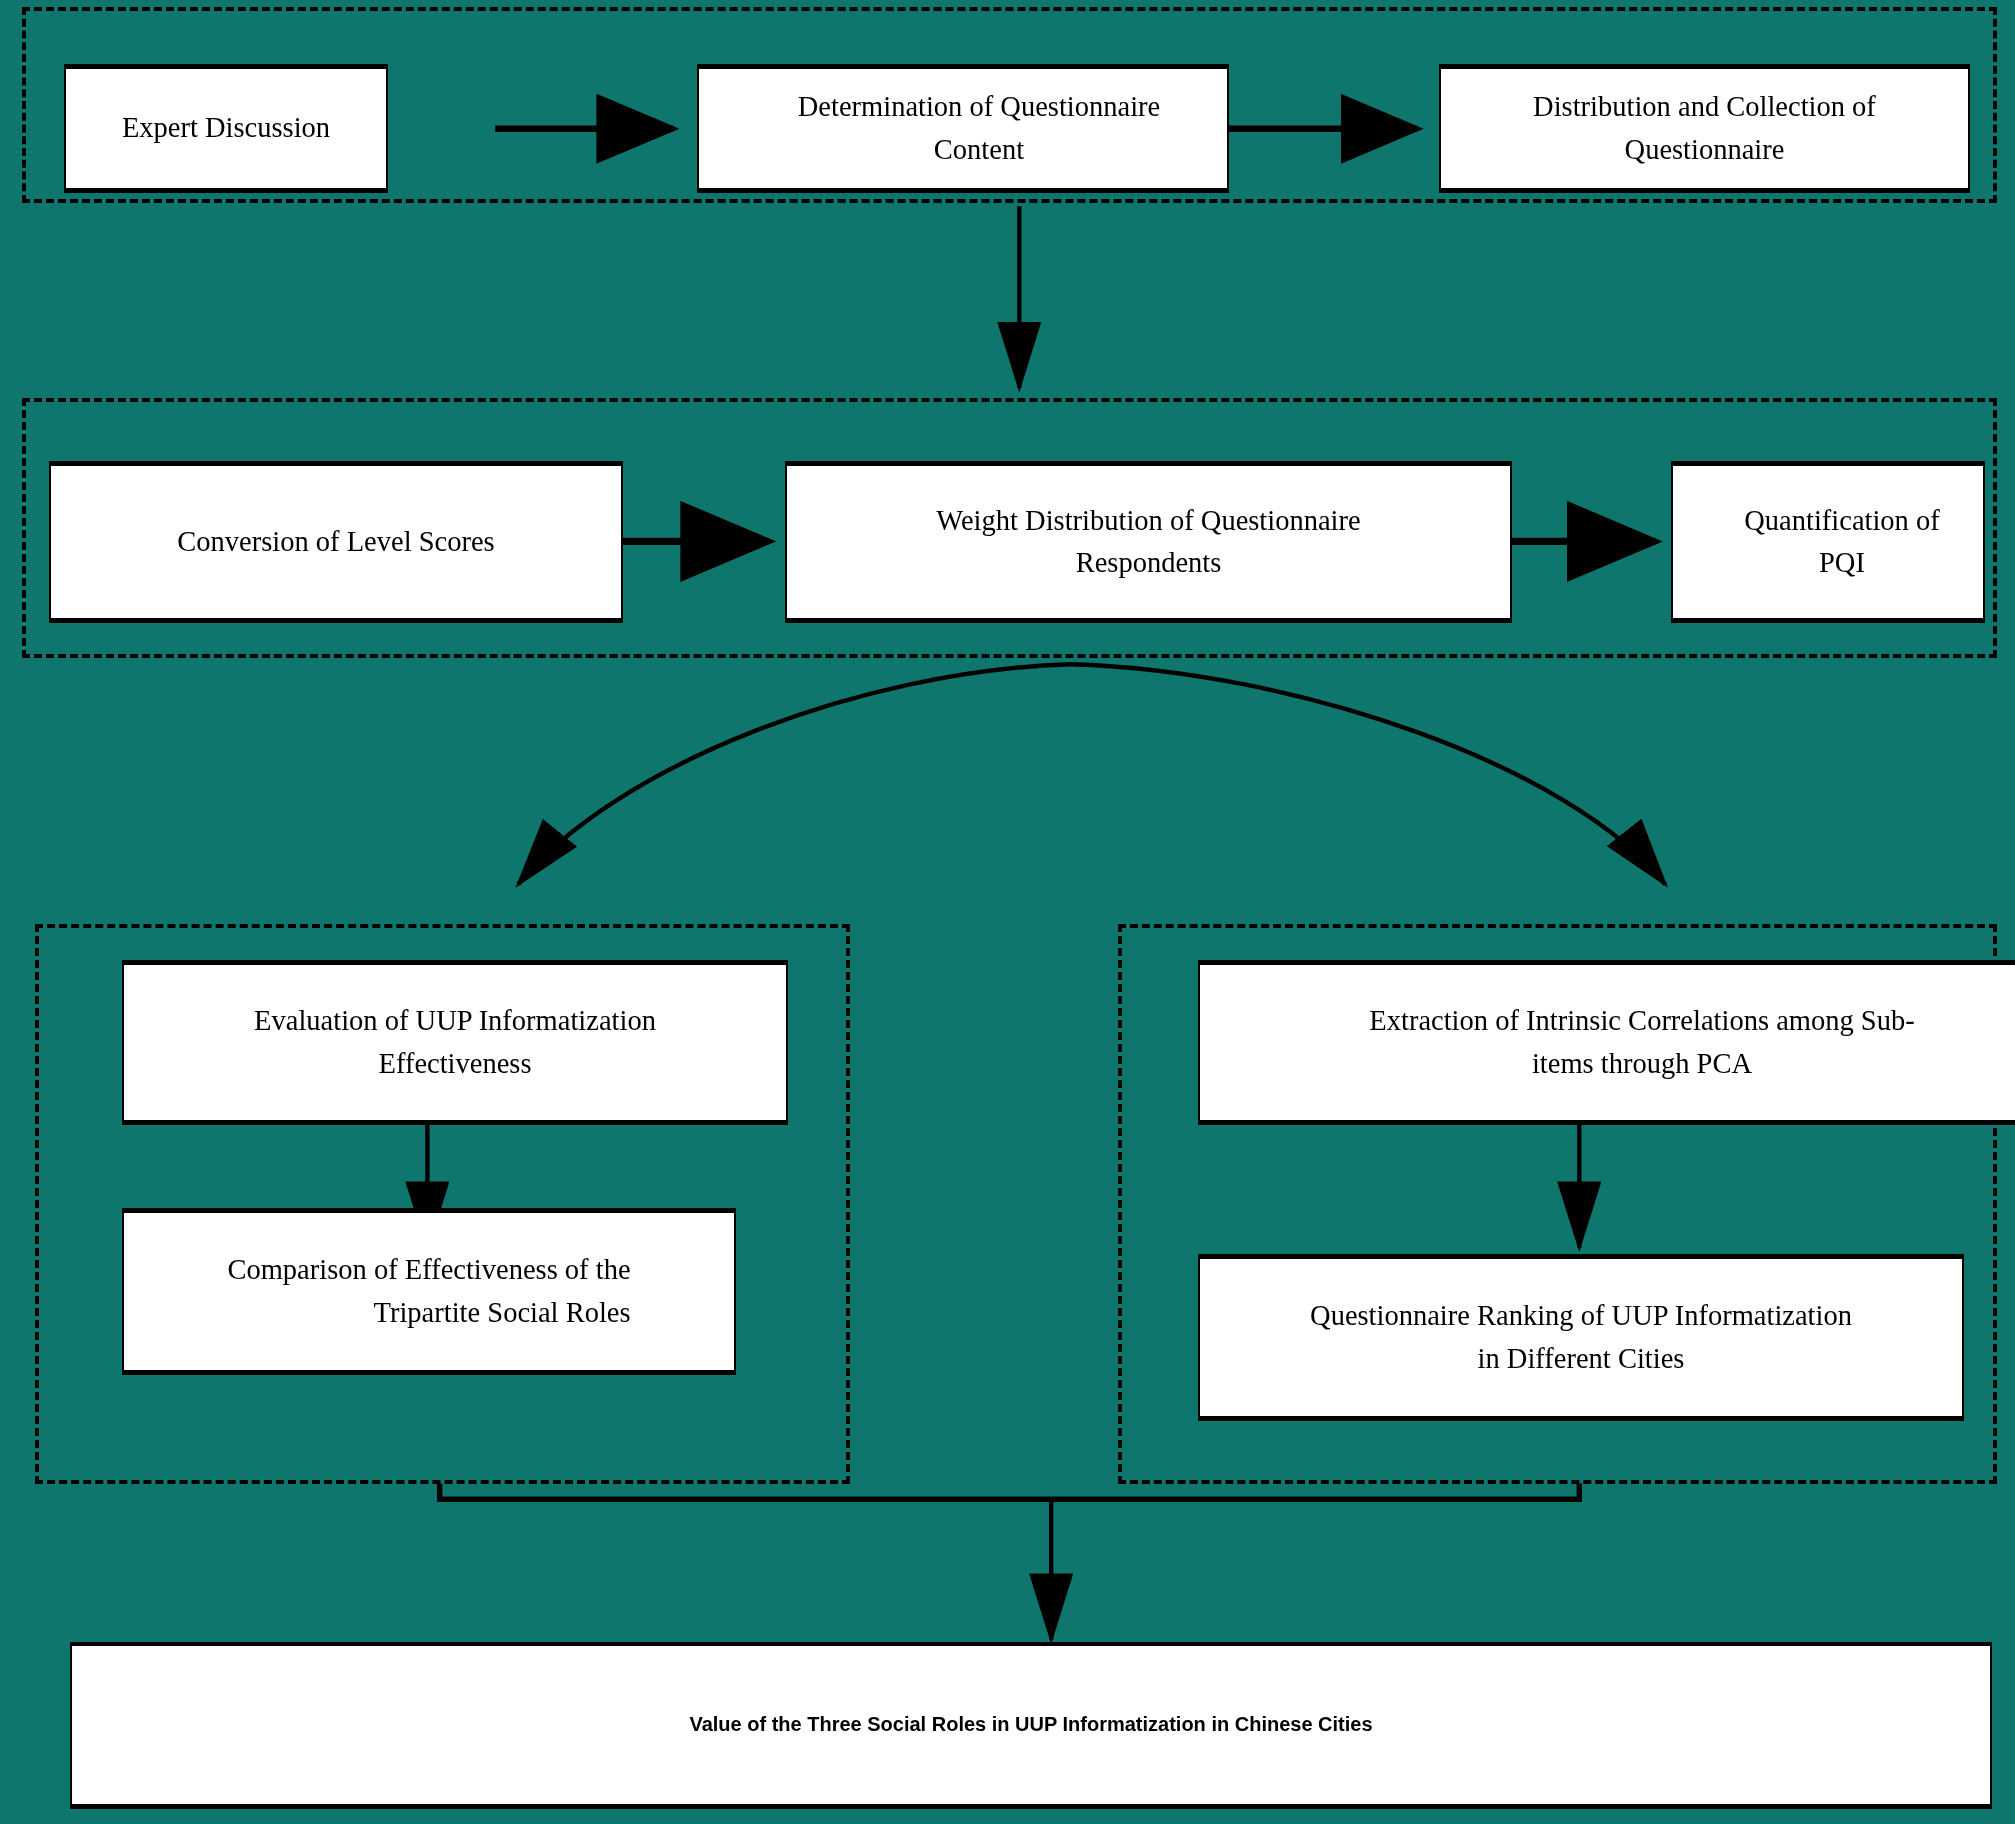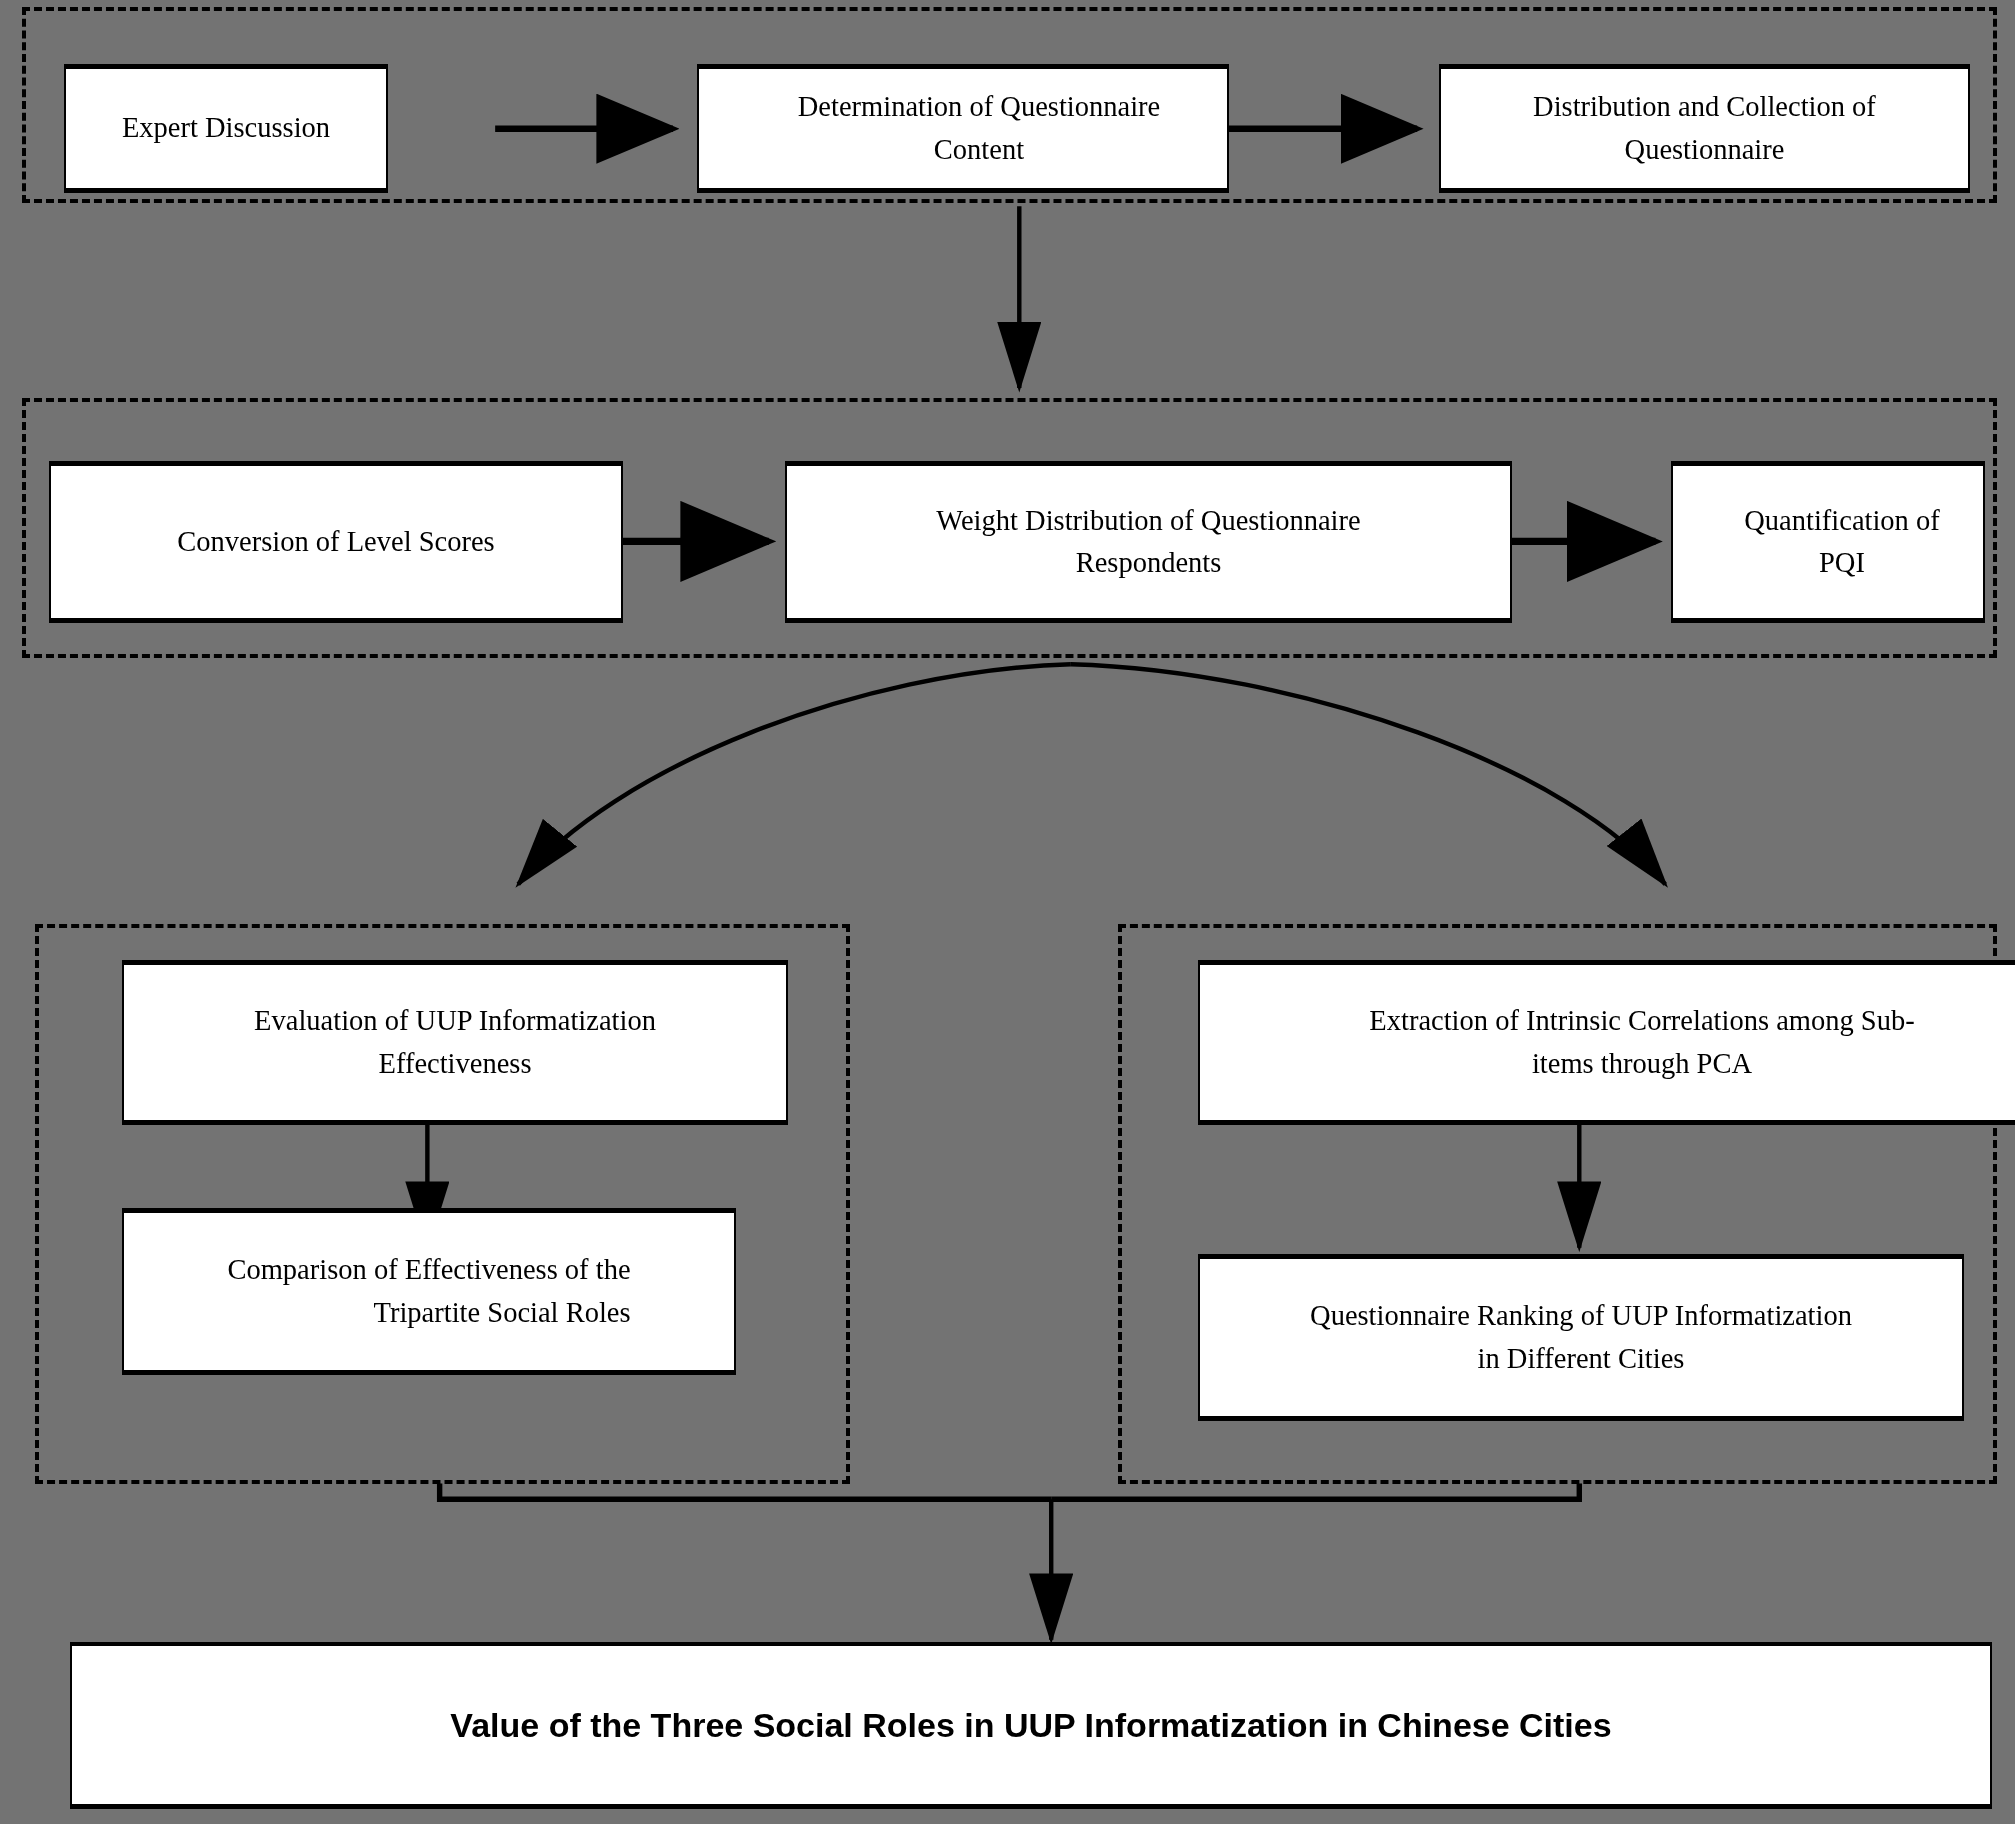--- a/index.html
+++ b/index.html
@@ -7,21 +7,21 @@
     padding: 0;
     background: #ffffff;
   }
   body {
     font-family: "Liberation Serif", "DejaVu Serif", serif;
   }
   #canvas {
     position: relative;
     width: 2015px;
     height: 1825px;
-    background: #737373;
+    background: #0f766e;
     overflow: hidden;
   }
   #vector-layer {
     position: absolute;
     left: 0;
     top: 0;
     width: 2015px;
     height: 1825px;
   }
   .node-box {
@@ -45,21 +45,21 @@
     padding: 0 12.8px;
     white-space: pre-line;
   }
   .node-box.summary {
     border-top-width: 4.9px;
     border-bottom-width: 5.9px;
   }
   .node-box.summary .node-label {
     font-family: "Liberation Sans", "DejaVu Sans", sans-serif;
     font-weight: bold;
-    font-size: 34px;
+    font-size: 20px;
   }
   .dashed-group {
     position: absolute;
     box-sizing: border-box;
     border: 4.4px dashed #000000;
     background: transparent;
     z-index: 1;
   }
 </style>
 </head>

